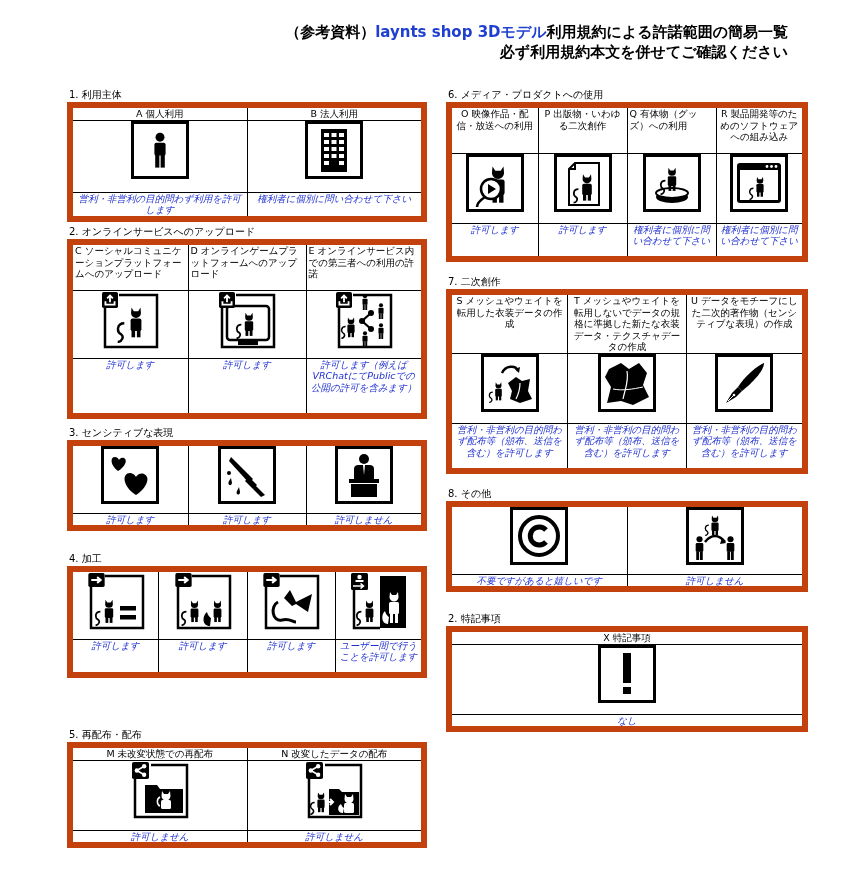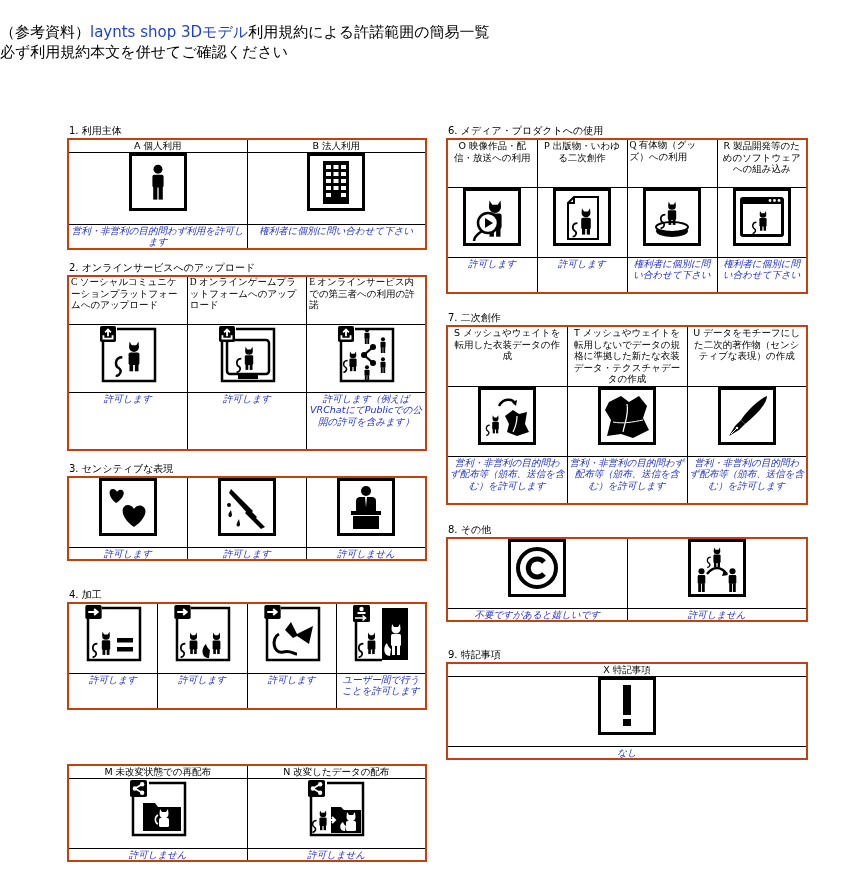--- a/index.html
+++ b/index.html
@@ -1,29 +1,29 @@
 <!DOCTYPE html>
 <html><head>
 <meta charset="utf-8">
 <style>
   html, body { margin: 0; padding: 0; background: #ffffff; }
   body { width: 860px; height: 870px; position: relative; overflow: hidden;
          font-family: "DejaVu Sans", "Liberation Sans", sans-serif; color: #000; }
-  .title { position: absolute; left: 0; top: 22px; width: 788px; text-align: left;
-           font-size: 15px; font-weight: normal; line-height: 20px; }
+  .title { position: absolute; left: 0; top: 22px; width: 788px; text-align: right;
+           font-size: 15px; font-weight: bold; line-height: 20px; }
   .title .brand { color: #1f3fd0; }
   .col { position: absolute; }
   .col-left { left: 67px; top: 88px; width: 360px; }
   .col-right { left: 446px; top: 88px; width: 362px; }
-  .section { margin-bottom: 0; position: absolute; left: 0; width: 100%; margin-top: 36px; }
+  .section { margin-bottom: 0; position: absolute; left: 0; width: 100%; }
   .sec-title { font-size: 10px; line-height: 13px; height: 13px; margin: 0 0 1px 2px; }
-  table.grid { border-collapse: collapse; width: 100%; table-layout: fixed; border: 2px solid #c2410c; }
+  table.grid { border-collapse: collapse; width: 100%; table-layout: fixed; border: 6px solid #c2410c; }
   table.grid td { border: 1px solid #000; padding: 0 2px; vertical-align: top; text-align: center; }
   td.head { font-size: 9.5px; line-height: 11.5px; }
-  td.head.left { text-align: left; font-family: Liberation Serif, serif; }
+  td.head.left { text-align: left; }
   td.icon { padding: 3px 0; vertical-align: middle; }
   td.result { font-size: 9.5px; line-height: 11.5px; color: #1f2fd0; font-style: italic; }
   .iconbox { width: 58px; height: 58px; margin: 0 auto; border: 3px solid #000; box-sizing: border-box;
              display: flex; align-items: center; justify-content: center; position: relative; background: #fff; }
   .iconbox svg { width: 48px; height: 48px; display: block; }
   .iconbox.open { border: none; }
   .iconbox.open svg { width: 58px; height: 58px; }
 </style>
 </head>
 <body>
@@ -290,20 +290,21 @@
         <td class="result">許可します</td>
         <td class="result">許可します</td>
         <td class="result">許可します</td>
         <td class="result">ユーザー間で行うことを許可します</td>
       </tr>
     </tbody>
       </table>
   </div>
 
   <div class="section" style="top:640px">
+    <div class="sec-title">5. 再配布・配布</div>
     <table class="grid">
       <tbody>
           <tr>
         <td class="head">M 未改変状態での再配布</td>
         <td class="head">N 改変したデータの配布</td>
       </tr>
       <tr style="height:70px">
         <td class="icon">
               <div class="iconbox open">
           <svg viewBox="0 0 58 58">
@@ -491,21 +492,21 @@
       </tr>
       <tr>
         <td class="result">不要ですがあると嬉しいです</td>
         <td class="result">許可しません</td>
       </tr>
     </tbody>
       </table>
   </div>
 
   <div class="section" style="top:524px">
-    <div class="sec-title">9. 特記事項</div>
+    <div class="sec-title">2. 特記事項</div>
     <table class="grid">
       <tbody>
           <tr>
         <td class="head">X 特記事項</td>
       </tr>
       <tr style="height:70px">
         <td class="icon">
               <div class="iconbox">
           <svg viewBox="0 0 48 48">
                   <rect x="20" y="3" width="8" height="30" fill="#000"></rect>

